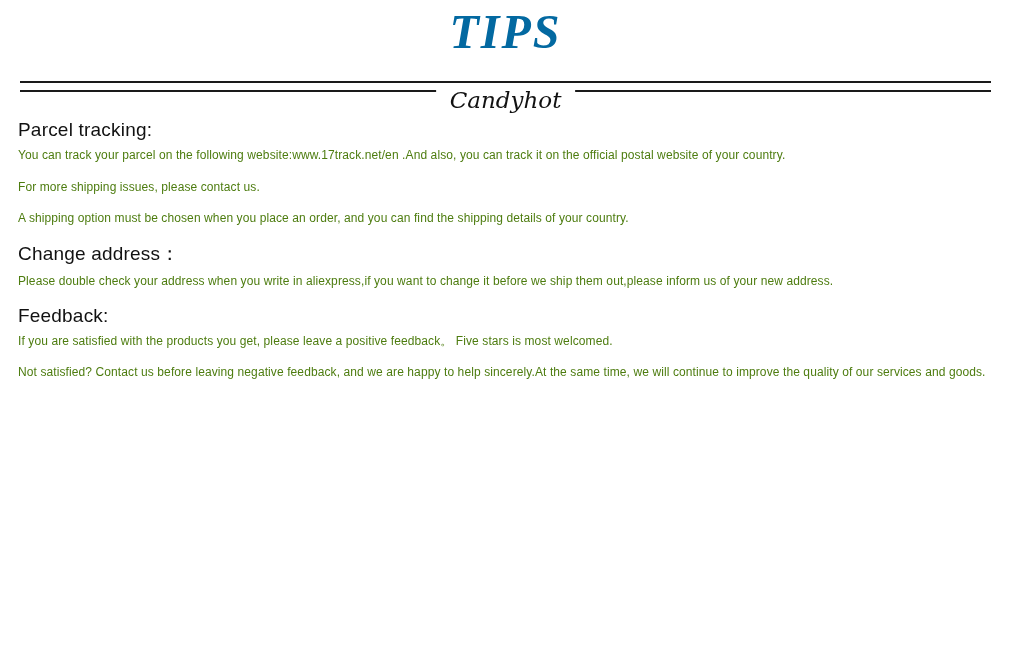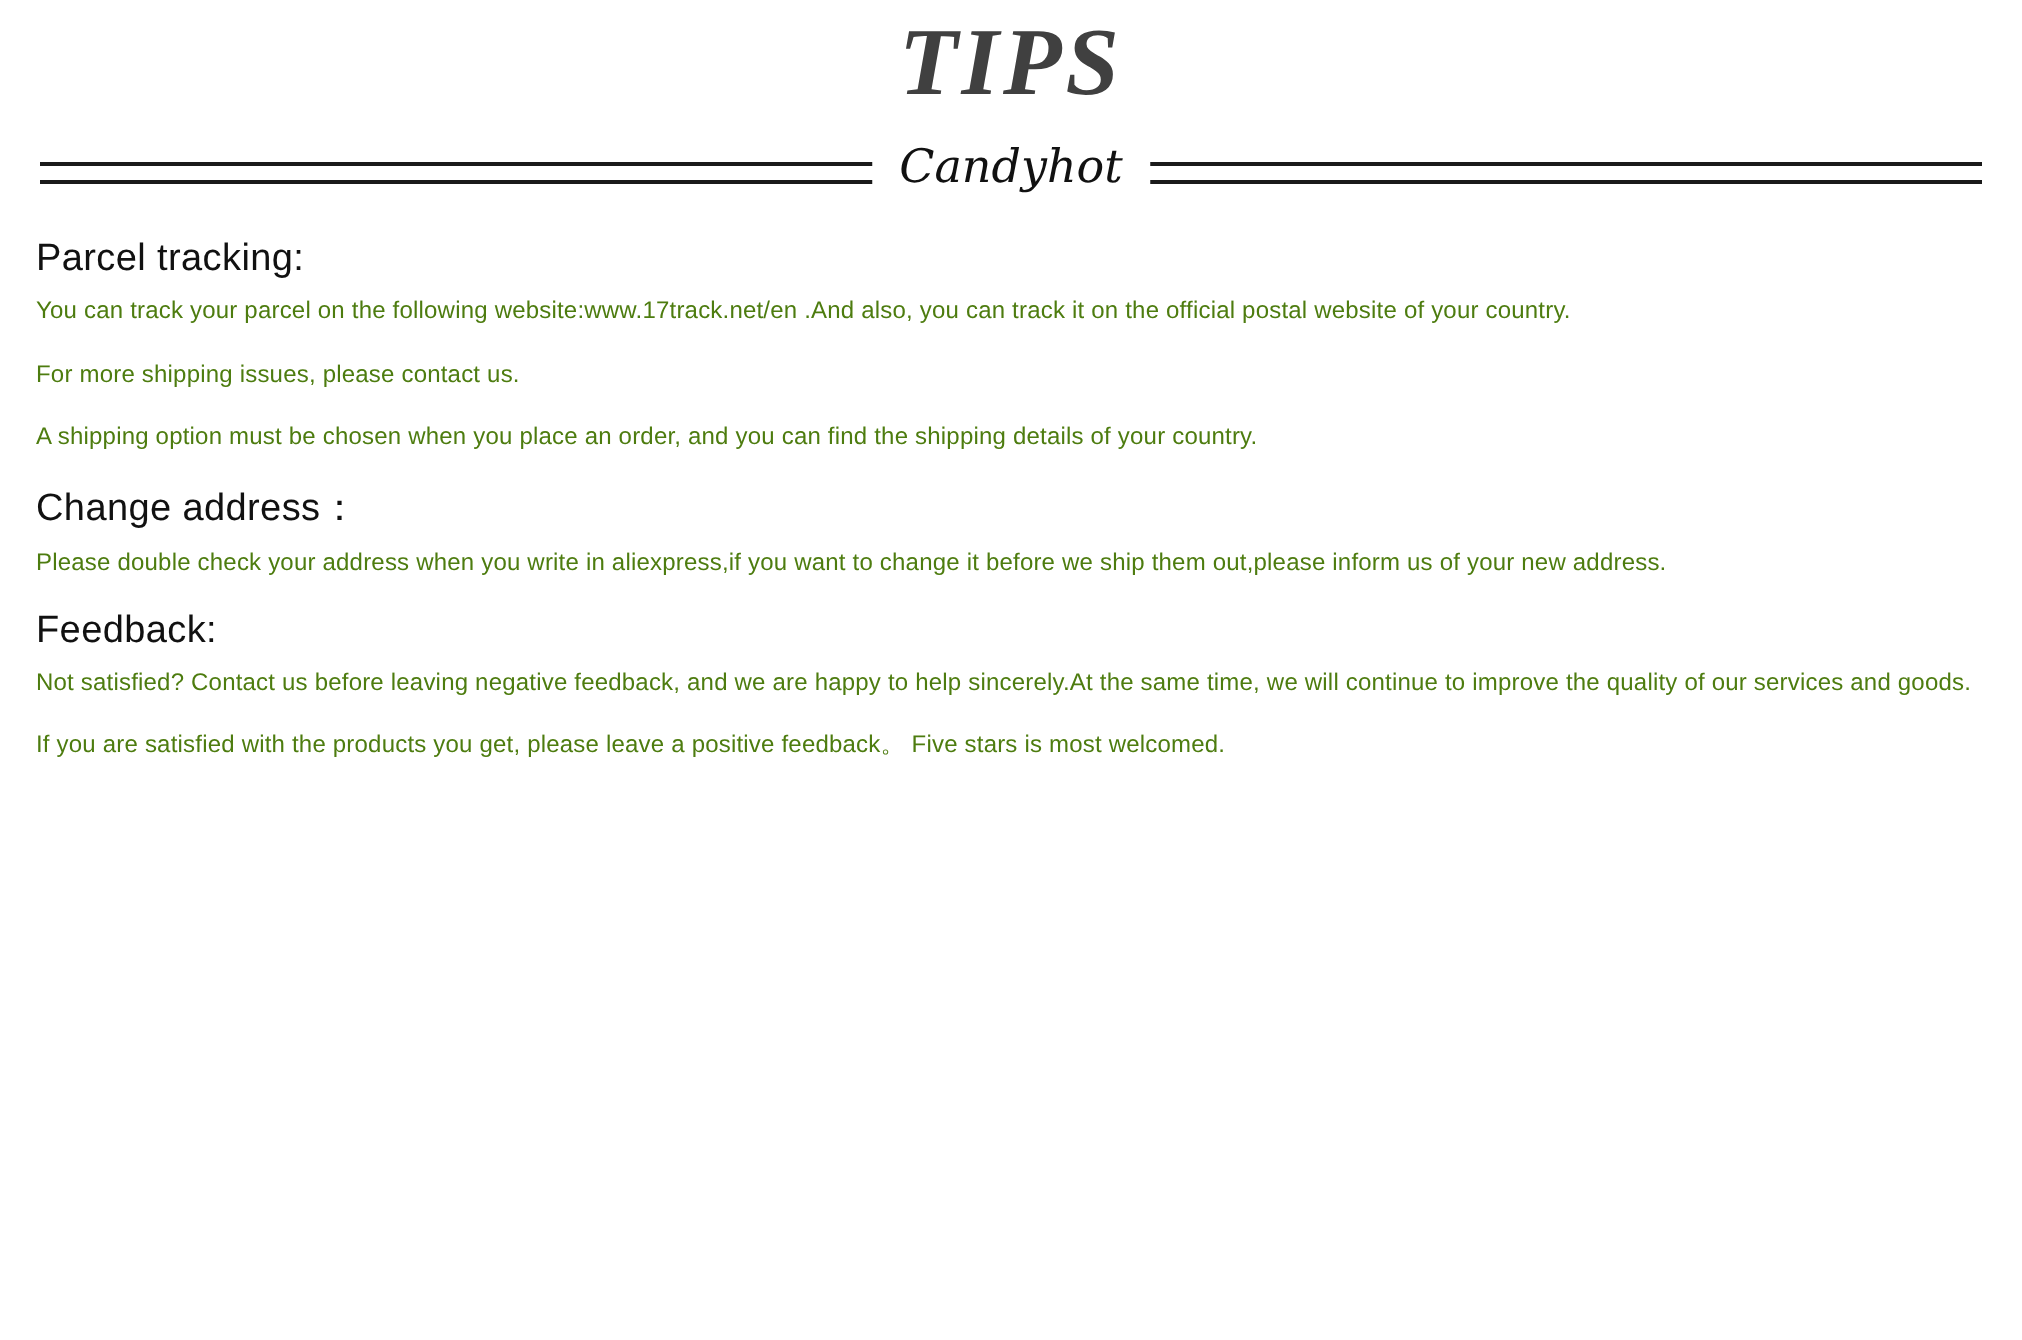--- a/index.html
+++ b/index.html
@@ -20,21 +20,21 @@
     height: 670px;
     box-sizing: border-box;
   }
   .title {
     text-align: center;
     font-family: "Liberation Serif", serif;
     font-style: italic;
     font-weight: bold;
     font-size: 48px;
     letter-spacing: 2px;
-    color: #404040;
+    color: #0369a1;
     margin: 0;
     padding-top: 4px;
     line-height: 1.15;
   }
   .rule-wrap {
     position: relative;
     height: 40px;
     margin-top: 10px;
   }
   .rule {
@@ -43,21 +43,21 @@
     right: 20px;
     top: 12px;
     height: 7px;
     border-top: 2px solid #1a1a1a;
     border-bottom: 2px solid #1a1a1a;
   }
   .brand {
     position: absolute;
     left: 50%;
     transform: translateX(-50%);
-    top: 0px;
+    top: 16px;
     background: #ffffff;
     padding: 0 14px;
     font-family: "DejaVu Serif", serif;
     font-style: italic;
     font-size: 23px;
     color: #111;
     white-space: nowrap;
     line-height: 30px;
   }
   .content {
@@ -112,18 +112,18 @@
     </div>
 
     <div class="sec">
       <h2 class="section-head">Change address：</h2>
       <p class="para">Please double check your address when you write in aliexpress,if you want to change it before we ship them out,please inform us of your new address.</p>
     </div>
 
 
     <div class="sec">
       <h2 class="section-head">Feedback:</h2>
+      <p class="para">If you are satisfied with the products you get, please leave a positive feedback。 Five stars is most welcomed.</p>
       <p class="para">Not satisfied? Contact us before leaving negative feedback, and we are happy to help sincerely.At the same time, we will continue to improve the quality of our services and goods.</p>
-      <p class="para">If you are satisfied with the products you get, please leave a positive feedback。 Five stars is most welcomed.</p>
     </div>
 
   </div>
 </div>
 
 </body></html>

